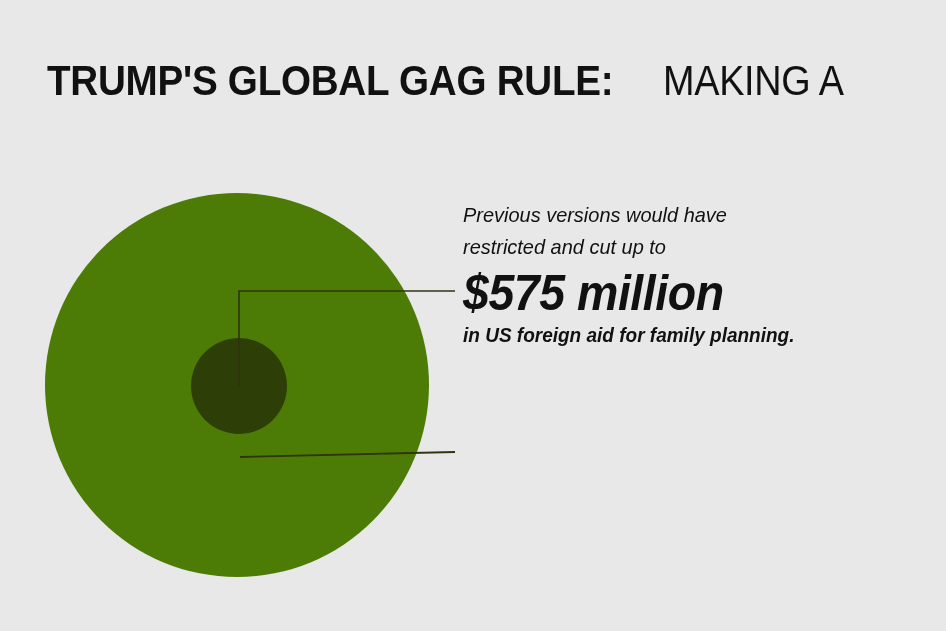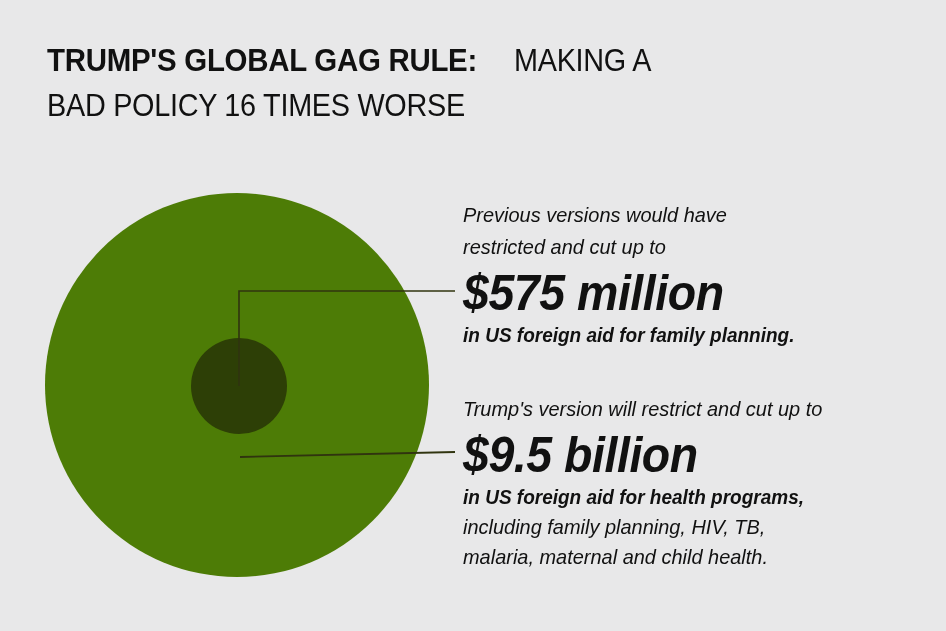--- a/index.html
+++ b/index.html
@@ -24,24 +24,25 @@
 
   
   .title-block {
     position: absolute;
     left: 47px;
     top: 38px;
     width: 860px;
     color: #111111;
   }
   .title-line {
-    font-size: 32px;
+    font-size: 42px;
     line-height: 45px;
     letter-spacing: -0.3px;
     white-space: nowrap;
+    margin-top: 20px;
   }
   .title-strong {
     font-weight: 700;
     font-stretch: condensed;
     transform: scaleX(0.92);
     transform-origin: left center;
     display: inline-block;
   }
   .title-light {
     font-weight: 400;
@@ -108,40 +109,32 @@
     white-space: nowrap;
   }
 </style>
 </head>
 <body style="background: rgb(232, 232, 233);">
 
 <div id="infographic" style="background: rgb(232, 232, 233);">
 
   <div class="title-block">
     <div class="title-line"><span class="title-strong">TRUMP'S GLOBAL GAG RULE:</span><span class="title-light"> MAKING A</span></div>
-    <div class="title-line"><span class="title-light">BAD POLICY 16 TIMES WORSE</span></div>
   </div>
 
   <svg id="chart-svg" viewBox="0 0 946 631">
     <circle cx="237" cy="385" r="192" fill="#4d7c06"></circle>
     <circle cx="239" cy="386" r="48" fill="#2d3f06"></circle>
 
     <path d="M 239 386 L 239 291 L 455 291" fill="none" stroke="#30340f" stroke-width="1.6"></path>
 
     <path d="M 240 457 L 455 452" fill="none" stroke="#30340f" stroke-width="1.8"></path>
   </svg>
 
   <div class="callout" id="callout-previous">
     <div class="lede">Previous versions would have</div>
     <div class="lede">restricted and cut up to</div>
     <div class="bignum">$575 million</div>
     <div class="sub-bold">in US foreign aid for family planning.</div>
   </div>
 
-  <div class="callout" id="callout-trump">
-    <div class="lede">Trump's version will restrict and cut up to</div>
-    <div class="bignum">$9.5 billion</div>
-    <div class="sub-bold">in US foreign aid for health programs,</div>
-    <div class="sub-plain">including family planning, HIV, TB,</div>
-    <div class="sub-plain">malaria, maternal and child health.</div>
-  </div>
 
 </div>
 
 </body></html>

